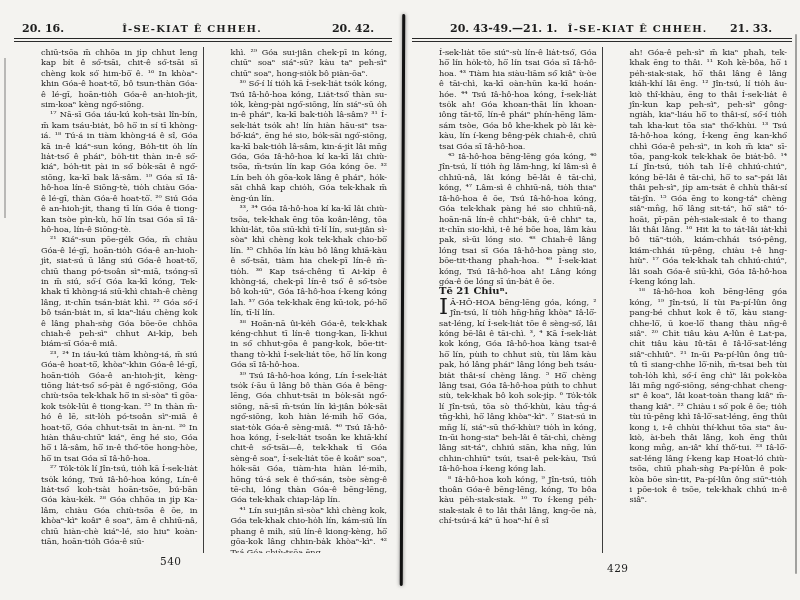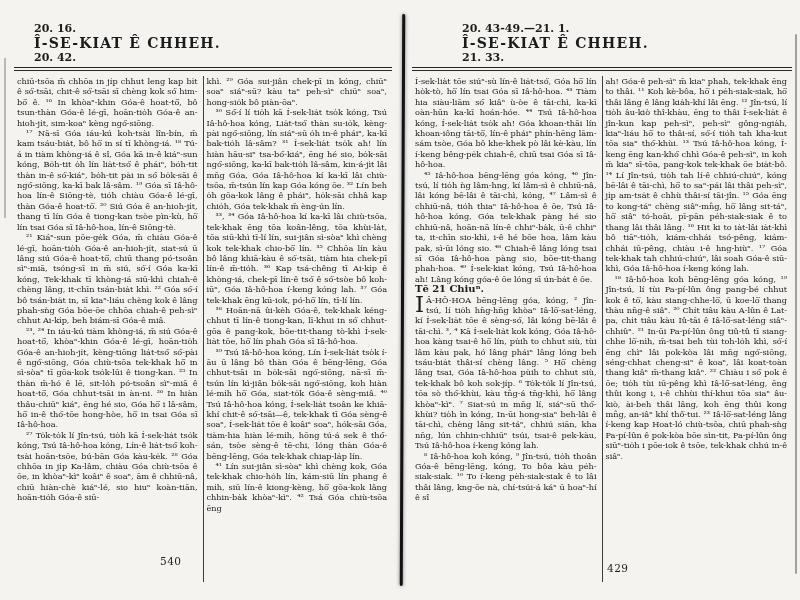--- a/index.html
+++ b/index.html
@@ -6,30 +6,30 @@
   body{
     width:800px;height:600px;overflow:hidden;position:relative;
     background:#f4f3f0;
     font-family:"DejaVu Serif", serif;
     color:#1c1c1c;
   }
   .scan{position:absolute;inset:0;}
   .page{position:absolute;top:22px;height:560px;}
   .page-left{left:14px;width:378px;}
   .page-right{left:412px;width:380px;}
-  .hdr{display:flex;align-items:baseline;font-size:11px;font-weight:700;flex-direction:column;}
+  .hdr{display:flex;align-items:baseline;font-size:11px;font-weight:700;}
   .page-left .hdr{padding:0 18px 0 8px;}
   .page-right .hdr{padding:0 20px 0 38px;}
   .hdr-left{white-space:nowrap;}
-  .hdr-center{flex:1;text-align:center;letter-spacing:1.2px;font-size:14px;}
+  .hdr-center{flex:1;text-align:center;letter-spacing:1.2px;font-size:10px;}
   .hdr-right{white-space:nowrap;margin-left:12px;}
   .rule{height:2px;border-top:1.7px solid #262626;border-bottom:1px solid #2b2b2b;margin-top:3px;}
   .cols{display:flex;margin-top:5px;height:506px;overflow:hidden;}
   .col{width:50%;padding:0 5px 0 3px;font-size:8.2px;line-height:10.4px;
-       text-align:justify;letter-spacing:-0.05px;}
+       text-align:justify;letter-spacing:-0.05px;margin-left:24px;}
   .col-first{border-right:1px solid #3d3d3d;}
   .col p{margin:0;text-indent:9px;}
   .col p.cont{text-indent:0;}
   .chap-head{font-size:10px;font-weight:700;margin:7px 0 6px;text-indent:0 !important;}
   .chapverse{text-indent:0 !important;}
   .dropcap{float:left;font-size:23px;line-height:19px;padding-right:2px;font-weight:400;}
   .pgnum{position:absolute;font-size:10.5px;letter-spacing:0.5px;}
   .pgnum-left{left:160px;top:555px;}
   .pgnum-right{left:607px;top:562px;}
   .gutter{position:absolute;left:401px;top:14px;width:3px;height:572px;
@@ -59,21 +59,21 @@
         <p class="cont">chiū-tsōa m̄ chhōa in ji̍p chhut leng kap bi̍t ê só͘-tsāi, chit-ê só͘-tsāi sī chèng kok só͘ him-bō͘ ê. ¹⁶ In khòaⁿ-khin Góa-ê hoat-tō͘, bô tsun-thàn Góa-ê lé-gī, hoān-tio̍h Góa-ê an-hioh-ji̍t, sim-koaⁿ kèng ngó͘-siōng.</p>
         <p>¹⁷ Nā-sī Góa iáu-kú koh-tsài lîn-bín, m̄ kam tsáu-bia̍t, bô hō͘ in sí tī khòng-iá. ¹⁸ Tú-á in tiàm khòng-iá ê sî, Góa kā in-ê kiáⁿ-sun kóng, Bo̍h-tit o̍h lín lia̍t-tsó͘ ê pháiⁿ, bo̍h-tit thàn in-ê só͘-kiáⁿ, bo̍h-tit pài in só͘ bo̍k-sāi ê ngó͘-siōng, ka-kī bak lâ-sâm. ¹⁹ Góa sī Iâ-hô-hoa lín-ê Siōng-tè, tio̍h chiàu Góa-ê lé-gī, thàn Góa-ê hoat-tō͘. ²⁰ Siú Góa ê an-hioh-ji̍t, thang tī lín Góa ê tiong-kan tsòe pìn-kù, hō͘ lín tsai Góa sī Iâ-hô-hoa, lín-ê Siōng-tè.</p>
         <p>²¹ Kiáⁿ-sun pōe-ge̍k Góa, m̄ chiàu Góa-ê lé-gī, hoān-tio̍h Góa-ê an-hioh-ji̍t, siat-sú ū lâng siú Góa-ê hoat-tō͘, chiū thang pó-tsoân sìⁿ-miā, tsóng-sī in m̄ siú, só͘-í Góa ka-kī kóng, Tek-khak tī khòng-iá siū-khì chiah-ê chèng lâng, it-chīn tsán-bia̍t khì. ²² Góa só͘-í bô tsán-bia̍t in, sī kiaⁿ-liáu chèng kok ê lâng phah-sǹg Góa bōe-ōe chhōa chiah-ê peh-sìⁿ chhut Ai-ki̍p, beh biám-sī Góa-ê miâ.</p>
         <p>²³, ²⁴ In iáu-kú tiàm khòng-iá, m̄ siú Góa-ê hoat-tō͘, khòaⁿ-khin Góa-ê lé-gī, hoān-tio̍h Góa-ê an-hioh-ji̍t, kèng-tiōng lia̍t-tsó͘ só͘-pài ê ngó͘-siōng, Góa chiù-tsōa tek-khak hō͘ in sì-sòaⁿ tī gōa-kok tso̍k-lūi ê tiong-kan. ²⁵ In thàn m̄-hó ê lē, sit-lo̍h pó-tsoân sìⁿ-miā ê hoat-tō͘, Góa chhut-tsāi in àn-ni. ²⁶ In hiàn thâu-chiūⁿ kiáⁿ, ēng hé sio, Góa hō͘ i lâ-sâm, hō͘ in-ê thó͘-tōe hong-hòe, hō͘ in tsai Góa sī Iâ-hô-hoa.</p>
         <p>²⁷ To̍k-to̍k lí Jîn-tsú, tio̍h kā Í-sek-lia̍t tso̍k kóng, Tsú Iâ-hô-hoa kóng, Lín-ê lia̍t-tsó͘ koh-tsài hoān-tsōe, bú-bān Góa kàu-ke̍k. ²⁸ Góa chhōa in ji̍p Ka-lâm, chiàu Góa chiù-tsōa ê ōe, in khòaⁿ-kìⁿ koâiⁿ ê soaⁿ, ām ê chhiū-nâ, chiū hiàn-chè kiáⁿ-lé, sio hiuⁿ koàn-tiān, hoān-tio̍h Góa-ê siū-</p>
       </div>
       <div class="col">
         <p class="cont">khì. ²⁹ Góa sui-jiân chek-pī in kóng, chiūⁿ soaⁿ siáⁿ-sū? kàu taⁿ peh-sìⁿ chiūⁿ soaⁿ, hong-sio̍k bô piàn-ōaⁿ.</p>
         <p>³⁰ Só͘-í lí tio̍h kā Í-sek-lia̍t tso̍k kóng, Tsú Iâ-hô-hoa kóng, Lia̍t-tsó͘ thàn su-io̍k, kèng-pài ngó͘-siōng, lín siáⁿ-sū o̍h in-ê pháiⁿ, ka-kī bak-tio̍h lâ-sâm? ³¹ Í-sek-lia̍t tso̍k ah! lín hiàn hāu-siⁿ tsa-bó͘-kiáⁿ, ēng hé sio, bo̍k-sāi ngó͘-siōng, ka-kī bak-tio̍h lâ-sâm, kin-á-ji̍t lâi mn̄g Góa, Góa Iâ-hô-hoa kí ka-kī lâi chiù-tsōa, m̄-tsún lín kap Góa kóng ōe. ³² Lín beh o̍h gōa-kok lâng ê pháiⁿ, ho̍k-sāi chhâ kap chio̍h, Góa tek-khak m̄ èng-ún lín.</p>
         <p>³³, ³⁴ Góa Iâ-hô-hoa kí ka-kī lâi chiù-tsōa, tek-khak ēng tōa koân-lêng, tōa khùi-la̍t, tōa siū-khì tī-lí lín, sui-jiân sì-sòaⁿ khì chèng kok tek-khak chio-bō͘ lín. ³⁵ Chhōa lín kàu bô lâng khiā-kàu ê só͘-tsāi, tiàm hia chek-pī lín-ê m̄-tio̍h. ³⁶ Kap tsá-chêng tī Ai-ki̍p ê khòng-iá, chek-pī lín-ê tsó͘ ê só͘-tsòe bô koh-iūⁿ, Góa Iâ-hô-hoa í-keng kóng lah. ³⁷ Góa tek-khak ēng kū-iok, pó-hō͘ lín, tī-lí lín.</p>
-        <p>³⁸ Hoān-nā ûi-ke̍h Góa-ê, tek-khak kéng-chhut tī lín-ê tiong-kan, lī-khui in só͘ chhut-gōa ê pang-kok, bōe-tit-thang tò-khì Í-sek-lia̍t tōe, hō͘ lín phah Góa sī Iâ-hô-hoa.</p>
+        <p>³⁸ Hoān-nā ûi-ke̍h Góa-ê, tek-khak kéng-chhut tī lín-ê tiong-kan, lī-khui in só͘ chhut-gōa ê pang-kok, bōe-tit-thang tò-khì Í-sek-lia̍t tōe, hō͘ lín kong Góa sī Iâ-hô-hoa.</p>
         <p>³⁹ Tsú Iâ-hô-hoa kóng, Lín Í-sek-lia̍t tso̍k í-āu ū lâng bô thàn Góa ê bēng-lēng, Góa chhut-tsāi in bo̍k-sāi ngó͘-siōng, nā-sī m̄-tsún lín kì-jiân bo̍k-sāi ngó͘-siōng, koh hiàn lé-mi̍h hō͘ Góa, siat-to̍k Góa-ê sèng-miâ. ⁴⁰ Tsú Iâ-hô-hoa kóng, Í-sek-lia̍t tsoân ke khiā-khí chit-ê só͘-tsāi—ê, tek-khak tī Góa sèng-ê soaⁿ, Í-sek-lia̍t tōe ê koâiⁿ soaⁿ, ho̍k-sāi Góa, tiàm-hia hiàn lé-mi̍h, hōng tú-á sek ê thó͘-sán, tsòe sèng-ê tē-chi, lóng thàn Góa-ê bēng-lēng, Góa tek-khak chiap-la̍p lín.</p>
         <p>⁴¹ Lín sui-jiân sì-sòaⁿ khì chèng kok, Góa tek-khak chio-ho̍h lín, kám-siū lín phang ê mi̍h, siū lín-ê kiong-kèng, hō͘ gōa-kok lâng chhin-ba̍k khòaⁿ-kìⁿ. ⁴² Tsá Góa chiù-tsōa ēng</p>
       </div>
     </div>
   </div>
 
   <span class="pgnum pgnum-left">540</span>
 
   <div class="gutter"></div>
 

